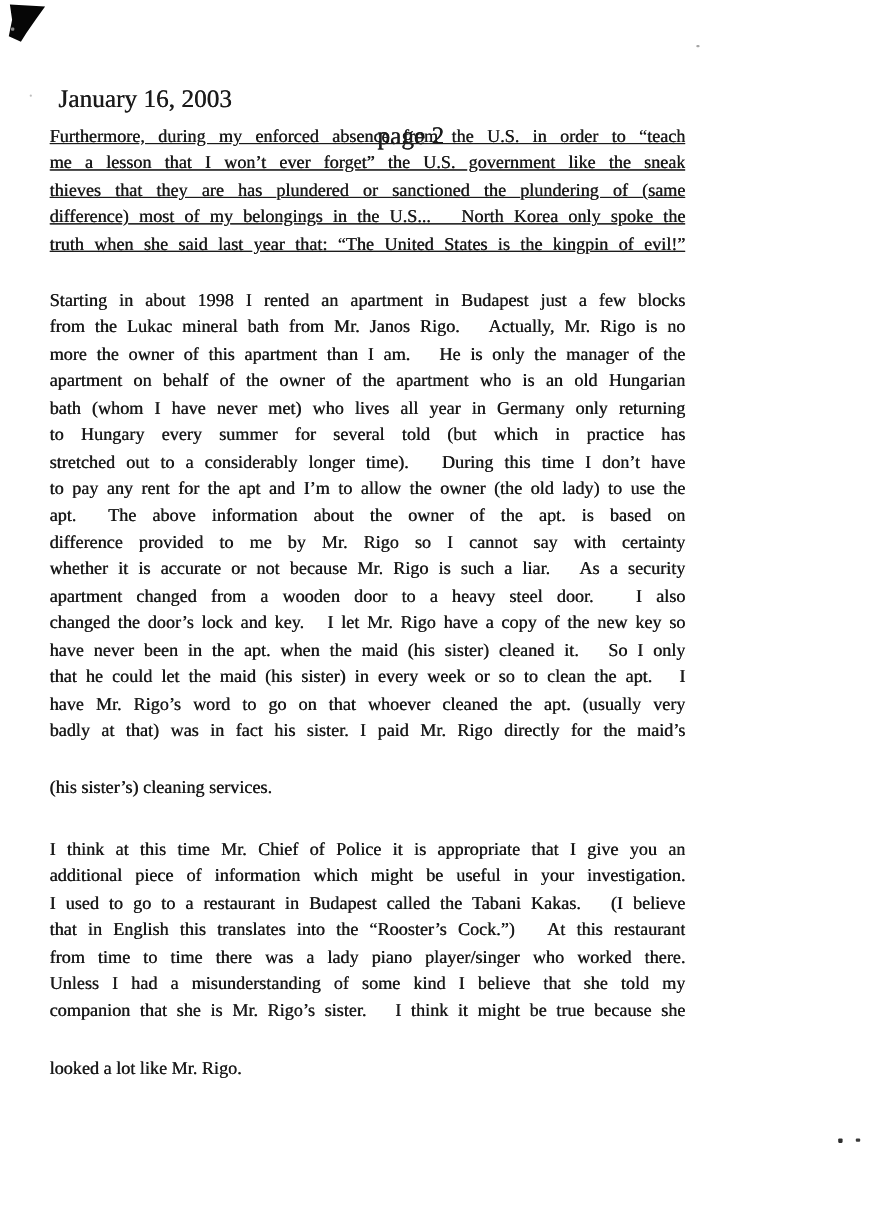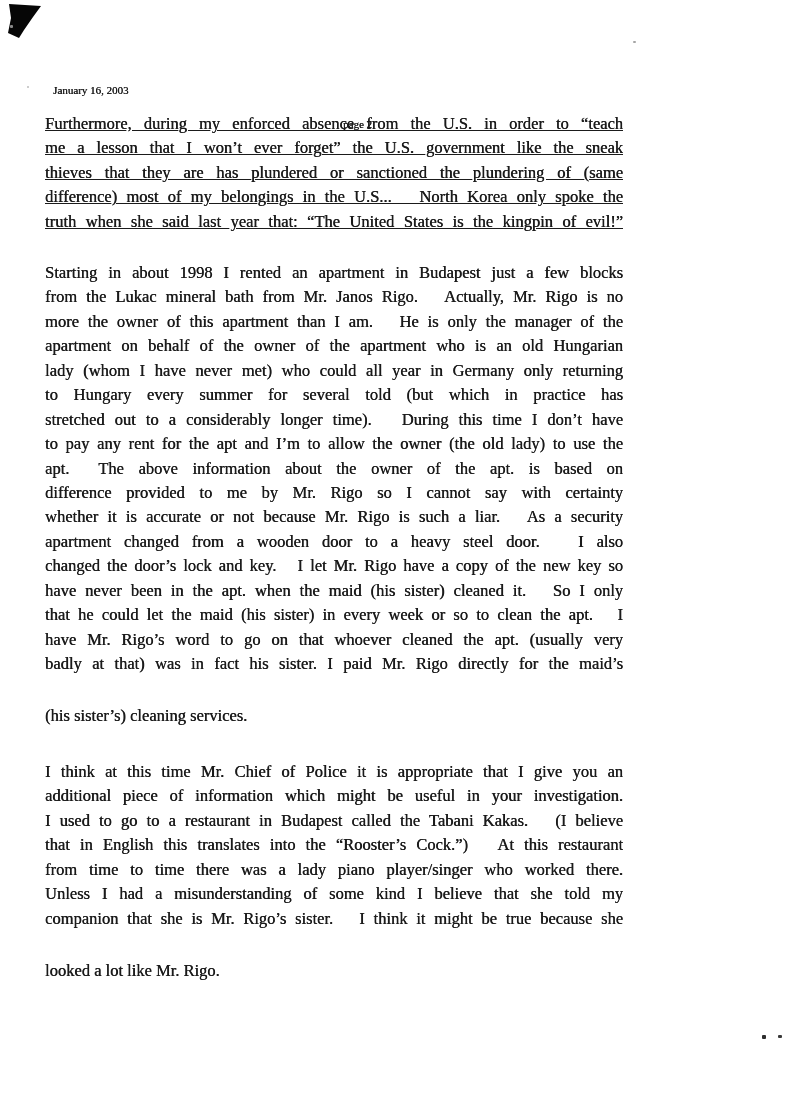--- a/index.html
+++ b/index.html
@@ -8,21 +8,21 @@
     width: 791px;
     height: 1120px;
     background: #ffffff;
     font-family: "Liberation Serif", "DejaVu Serif", serif;
     color: #1b1b1b;
     overflow: hidden;
   }
   .txt { text-shadow: 0.35px 0 0 currentColor; }
   .header-item {
     position: absolute;
-    font-size: 11px;
+    font-size: 23px;
     line-height: 24px;
     white-space: nowrap;
   }
   .para {
     position: absolute;
     left: 45px;
     width: 578px;
     font-size: 16.5px;
     line-height: 24.45px;
   }
@@ -65,21 +65,21 @@
     <div class="line">thieves that they are has plundered or sanctioned the plundering of (same</div>
     <div class="line">difference) most of my belongings in the U.S...&nbsp;&nbsp; North Korea only spoke the</div>
     <div class="line">truth when she said last year that: “The United States is the kingpin of evil!”</div>
   </div>
 
   <div class="para txt" style="top:261px;">
     <div class="line">Starting in about 1998 I rented an apartment in Budapest just a few blocks</div>
     <div class="line">from the Lukac mineral bath from Mr. Janos Rigo.&nbsp;&nbsp; Actually, Mr. Rigo is no</div>
     <div class="line">more the owner of this apartment than I am.&nbsp;&nbsp; He is only the manager of the</div>
     <div class="line">apartment on behalf of the owner of the apartment who is an old Hungarian</div>
-    <div class="line">lady (whom I have never met) who could all year in Germany only returning</div>
+    <div class="line">bath (whom I have never met) who lives all year in Germany only returning</div>
     <div class="line">to Hungary every summer for several told (but which in practice has</div>
     <div class="line">stretched out to a considerably longer time).&nbsp;&nbsp; During this time I don’t have</div>
     <div class="line">to pay any rent for the apt and I’m to allow the owner (the old lady) to use the</div>
     <div class="line">apt.&nbsp; The above information about the owner of the apt. is based on</div>
     <div class="line">difference provided to me by Mr. Rigo so I cannot say with certainty</div>
     <div class="line">whether it is accurate or not because Mr. Rigo is such a liar.&nbsp;&nbsp; As a security</div>
     <div class="line">apartment changed from a wooden door to a heavy steel door.&nbsp;&nbsp; I also</div>
     <div class="line">changed the door’s lock and key.&nbsp;&nbsp; I let Mr. Rigo have a copy of the new key so</div>
     <div class="line">have never been in the apt. when the maid (his sister) cleaned it.&nbsp;&nbsp; So I only</div>
     <div class="line">that he could let the maid (his sister) in every week or so to clean the apt.&nbsp;&nbsp; I</div>

